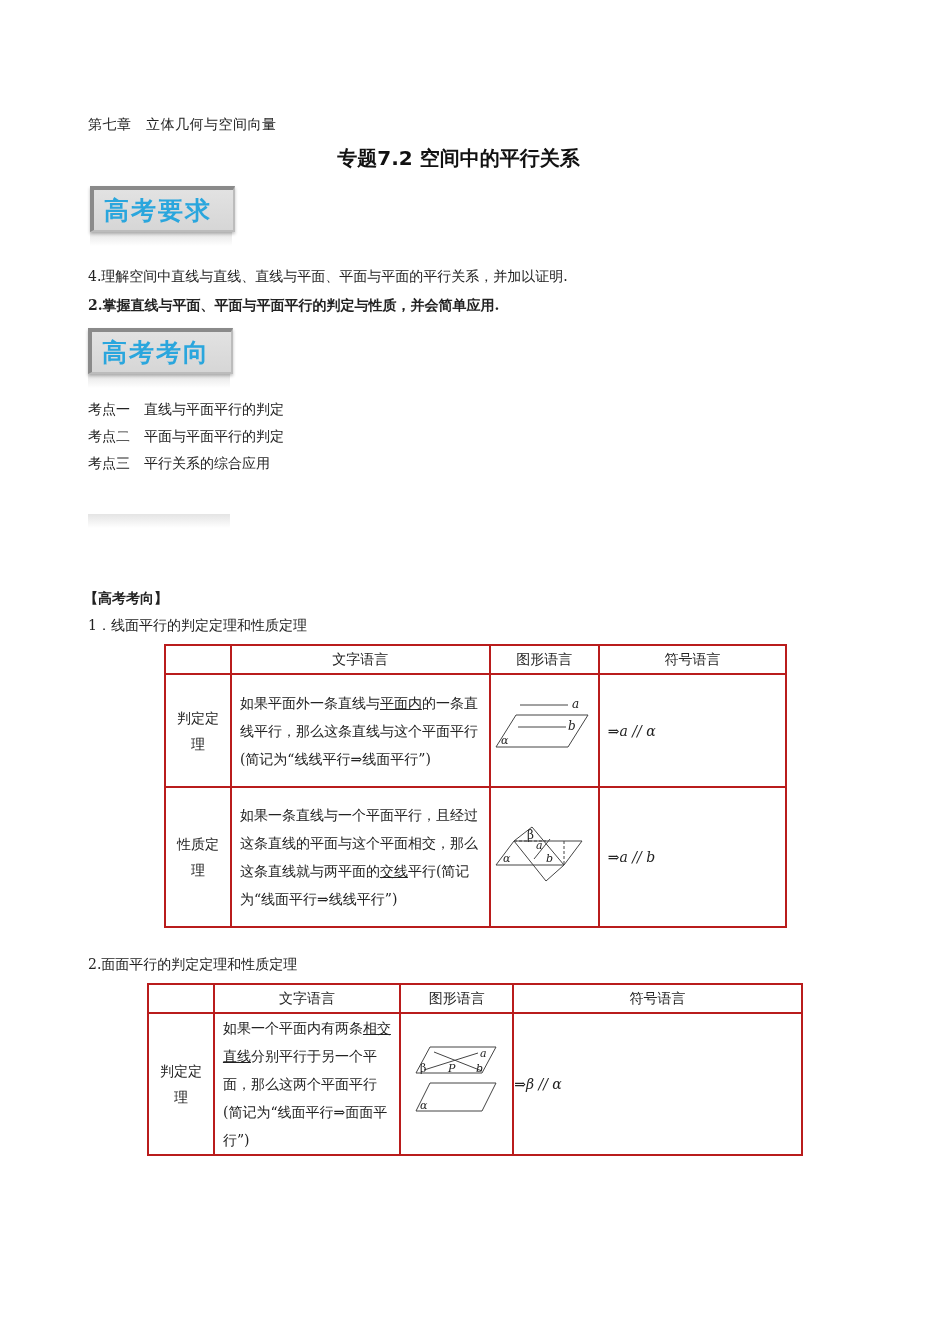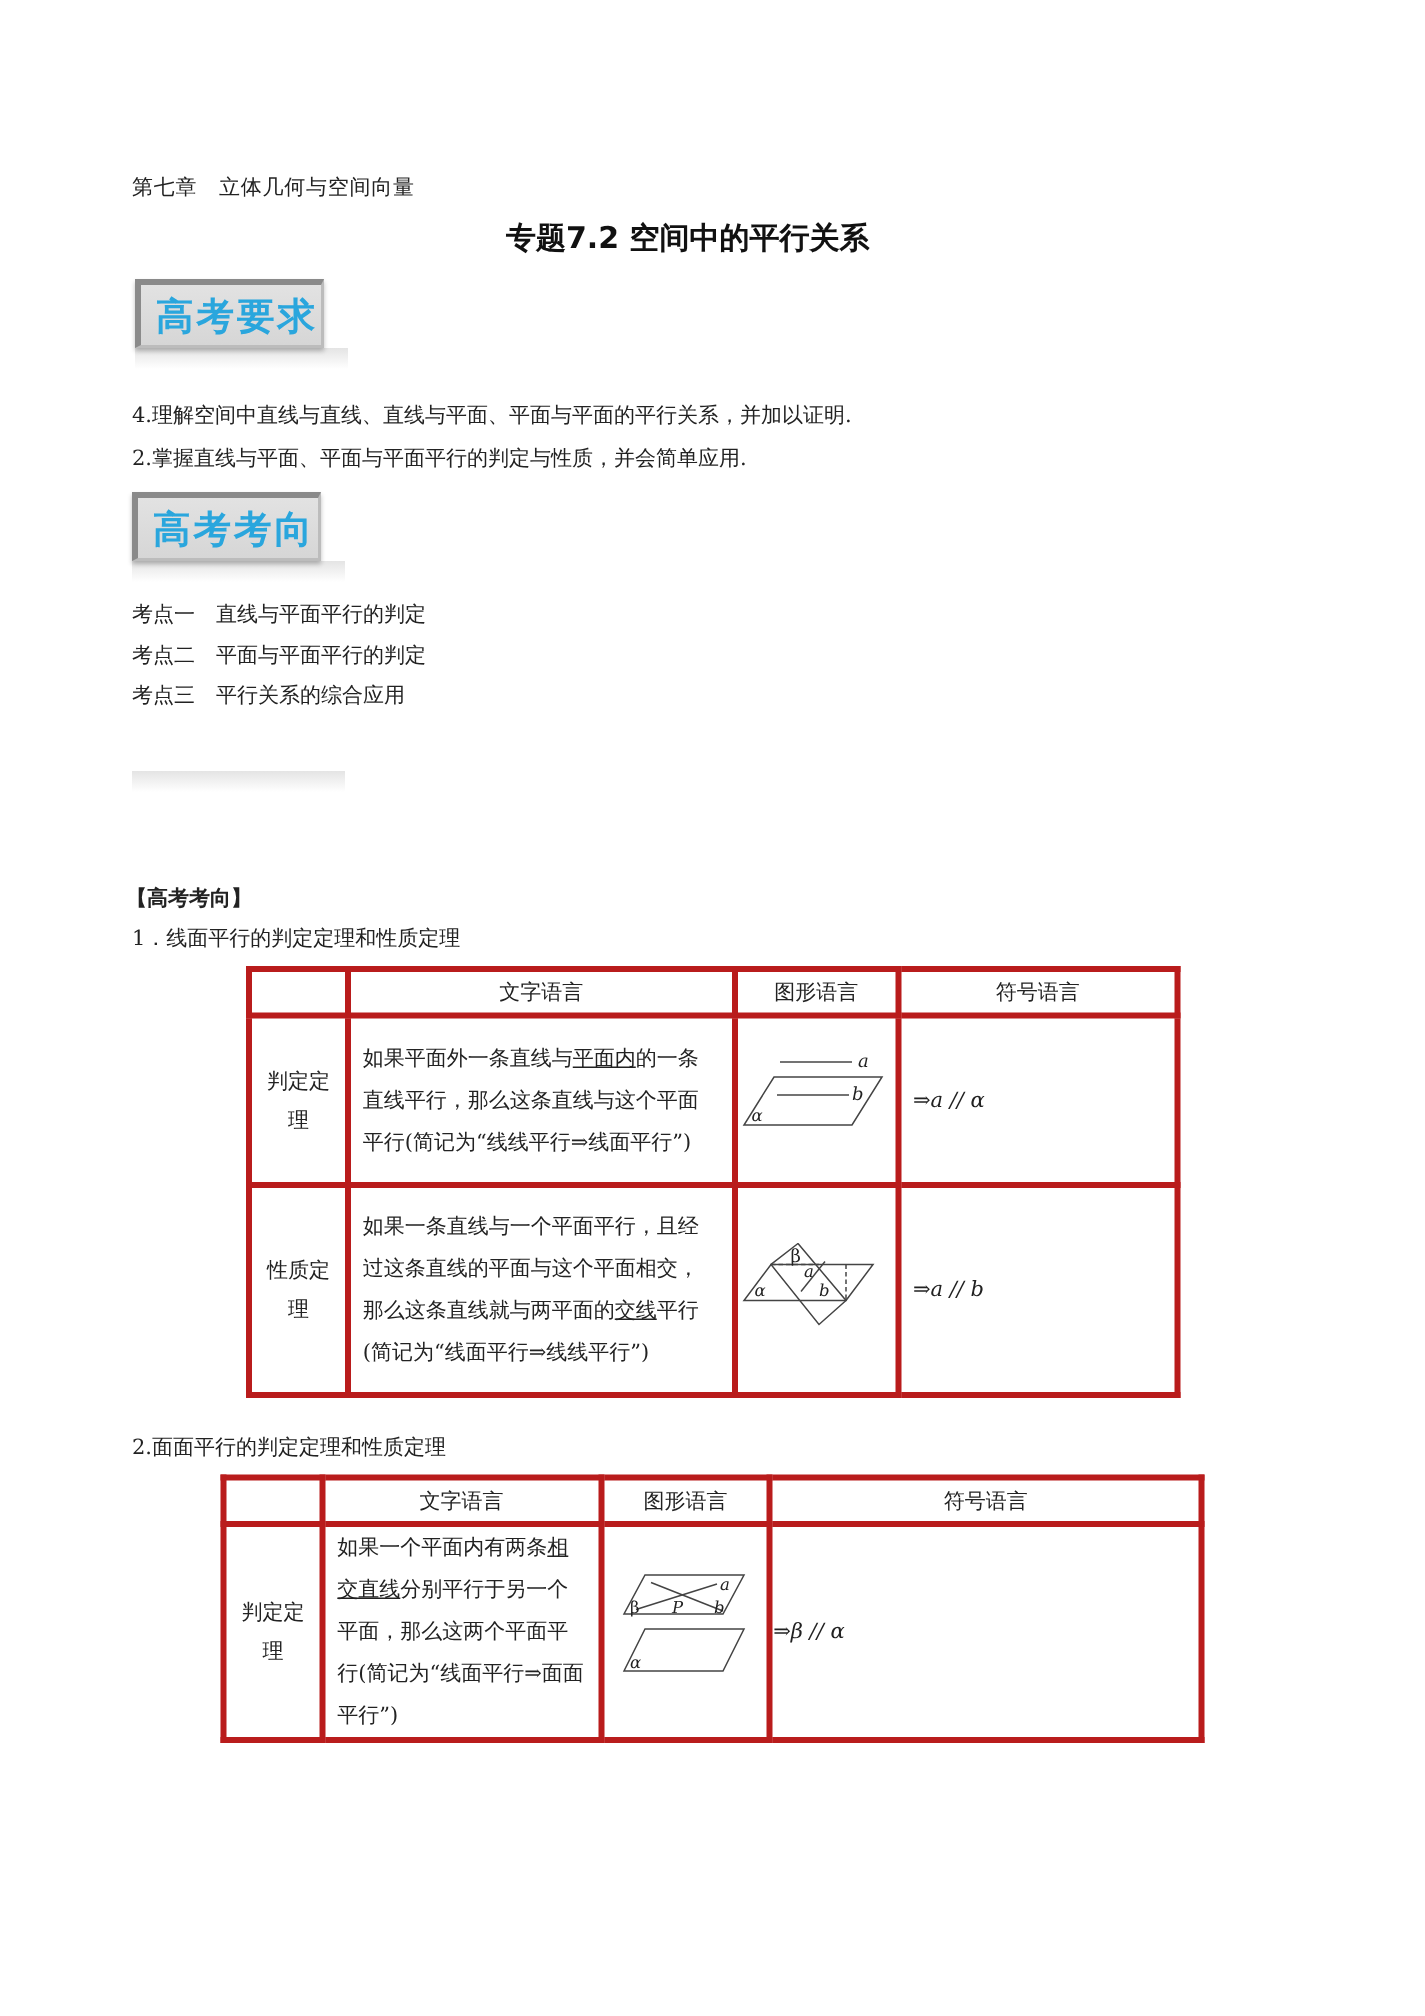--- a/index.html
+++ b/index.html
@@ -2,30 +2,30 @@
 <html><head>
 <meta charset="utf-8">
 <style>
   html, body { margin: 0; padding: 0; background: #ffffff; }
   body { width: 950px; height: 1344px; position: relative; overflow: hidden;
          font-family: "DejaVu Serif", "Liberation Serif", serif; color: #222; }
   .abs { position: absolute; }
   .chapter { left: 88px; top: 116px; font-size: 14px; letter-spacing: 0.5px; }
   .title { left: 0; width: 917px; top: 145px; text-align: center; font-size: 20px; font-weight: bold;
            font-family: "DejaVu Sans", "Liberation Sans", sans-serif; color:#111; padding-left: 0; }
-  .banner { width: 126px; height: 46px; background: linear-gradient(#e2e2e2, #d6d6d6);
+  .banner { width: 145px; height: 46px; background: linear-gradient(#e2e2e2, #d6d6d6);
             border-top: 4px solid #8a8a8a; border-left: 4px solid #8a8a8a;
             border-right: 2px solid #bcbcbc; border-bottom: 2px solid #bcbcbc; box-sizing: border-box;
             box-shadow: 0 2px 3px rgba(0,0,0,0.25); }
   .banner-text { position:absolute; left: 10px; top: 4px; font-size: 25px; font-weight: bold; color: #2aa6dd;
                  font-family: "DejaVu Serif", serif; letter-spacing: 2px; }
   .banner-reflect { width: 142px; height: 14px; background: linear-gradient(rgba(210,210,210,0.6), rgba(255,255,255,0)); }
   .line { font-size: 14px; }
   table.kt { position: absolute; border-collapse: collapse; font-size: 14px; }
-  table.kt td { border: 4px solid #b91c1c; vertical-align: middle; padding: 0; }
+  table.kt td { border: 2px solid #b91c1c; vertical-align: middle; padding: 0; }
   .th { text-align: center; height: 27px; }
   .rowhead { text-align: center; line-height: 26px; }
   .desc { padding: 0 8px !important; line-height: 28px; }
   .u { text-decoration: underline; }
   .sym { font-family: "DejaVu Serif", serif; font-style: italic; }
   .sym .arrow { font-style: normal; }
 </style>
 </head>
 <body>
 
@@ -33,21 +33,21 @@
 <div class="abs title">专题7.2 空间中的平行关系</div>
 
 <div class="abs" style="left:90px; top:186px;">
   <div class="banner" style="position:relative;">
     <span class="banner-text">高考要求</span>
   </div>
   <div class="banner-reflect"></div>
 </div>
 
 <div class="abs line" style="left:88px; top:268px;">4.理解空间中直线与直线、直线与平面、平面与平面的平行关系，并加以证明.</div>
-<div class="abs line" style="left:88px; top:297px;">2.掌握直线与平面、平面与平面平行的判定与性质，并会简单应用.</div>
+<div class="abs line" style="left:88px; top:297px;font-weight:bold;">2.掌握直线与平面、平面与平面平行的判定与性质，并会简单应用.</div>
 
 <div class="abs" style="left:88px; top:328px;">
   <div class="banner" style="position:relative;padding-left:10px;">
     <span class="banner-text">高考考向</span>
   </div>
   <div class="banner-reflect"></div>
 </div>
 
 <div class="abs line" style="left:88px; top:401px;">考点一　直线与平面平行的判定</div>
 <div class="abs line" style="left:88px; top:428px;">考点二　平面与平面平行的判定</div>

